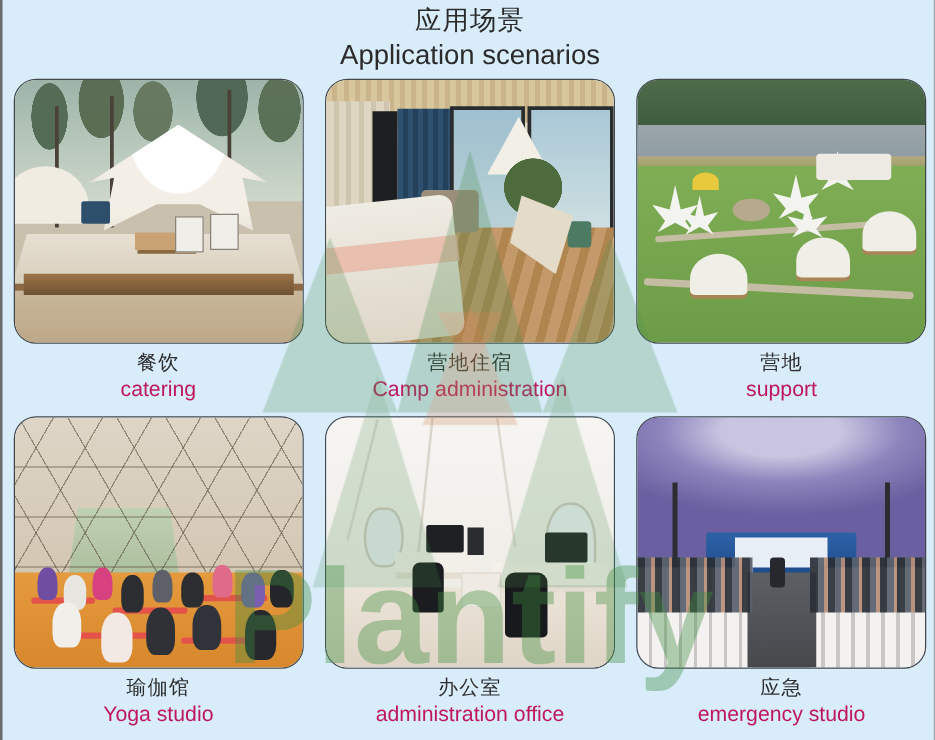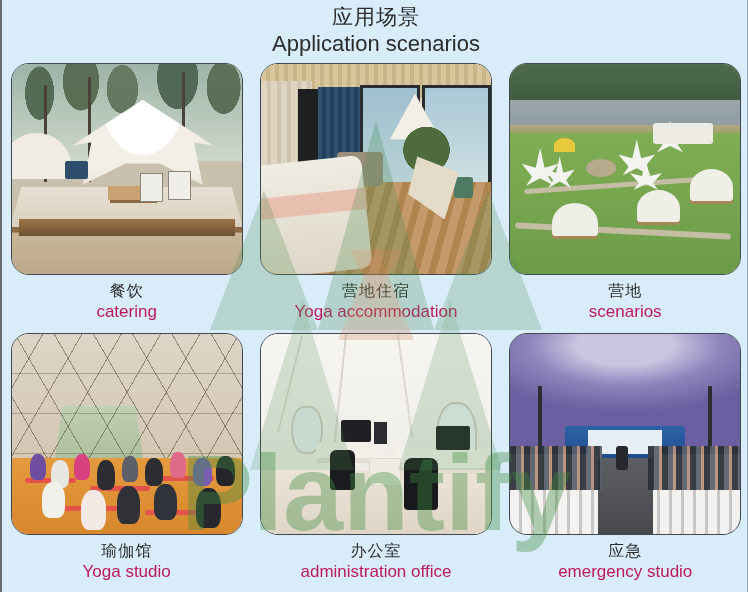--- a/index.html
+++ b/index.html
@@ -273,21 +273,21 @@
             <div class="lay room-floor"></div>
             <div class="lay room-sofa"></div>
             <div class="lay room-bin"></div>
             <div class="lay room-chair"></div>
             <div class="lay room-bed"></div>
             <div class="lay room-bedstripe"></div>
           </div>
         </div>
         <div class="caption">
           <div class="cap-cn">营地住宿</div>
-          <div class="cap-en">Yoga accommodation</div>
+          <div class="cap-en">Camp administration</div>
         </div>
       </div>
 
       <div class="cell">
         <div class="photo">
           <div class="scene sc-site">
             <div class="lay site-hill"></div>
             <div class="lay site-lake"></div>
             <div class="lay site-shore"></div>
             <div class="lay site-grass"></div>
@@ -301,21 +301,21 @@
             <div class="lay pod-tent" style="left:18%;top:66%;width:20%;height:16%"></div>
             <div class="lay pod-tent" style="left:55%;top:60%;width:19%;height:15%"></div>
             <div class="lay pod-tent" style="left:78%;top:50%;width:19%;height:15%"></div>
             <div class="lay" style="left:62%;top:28%;width:26%;height:10%;background:#eceae2;border-radius:3px"></div>
             <div class="lay" style="left:19%;top:35%;width:9%;height:7%;background:#e8c83c;border-radius:50% 50% 0 0"></div>
             <div class="lay" style="left:33%;top:45%;width:13%;height:9%;background:#b6a98c;border-radius:50%"></div>
           </div>
         </div>
         <div class="caption">
           <div class="cap-cn">营地</div>
-          <div class="cap-en">scenarios</div>
+          <div class="cap-en">support</div>
         </div>
       </div>
     </div>
 
     <div class="row row2" style="margin-top:11px">
 
       <div class="cell">
         <div class="photo">
           <div class="scene sc-yoga">
             <div class="lay yoga-win"></div>

